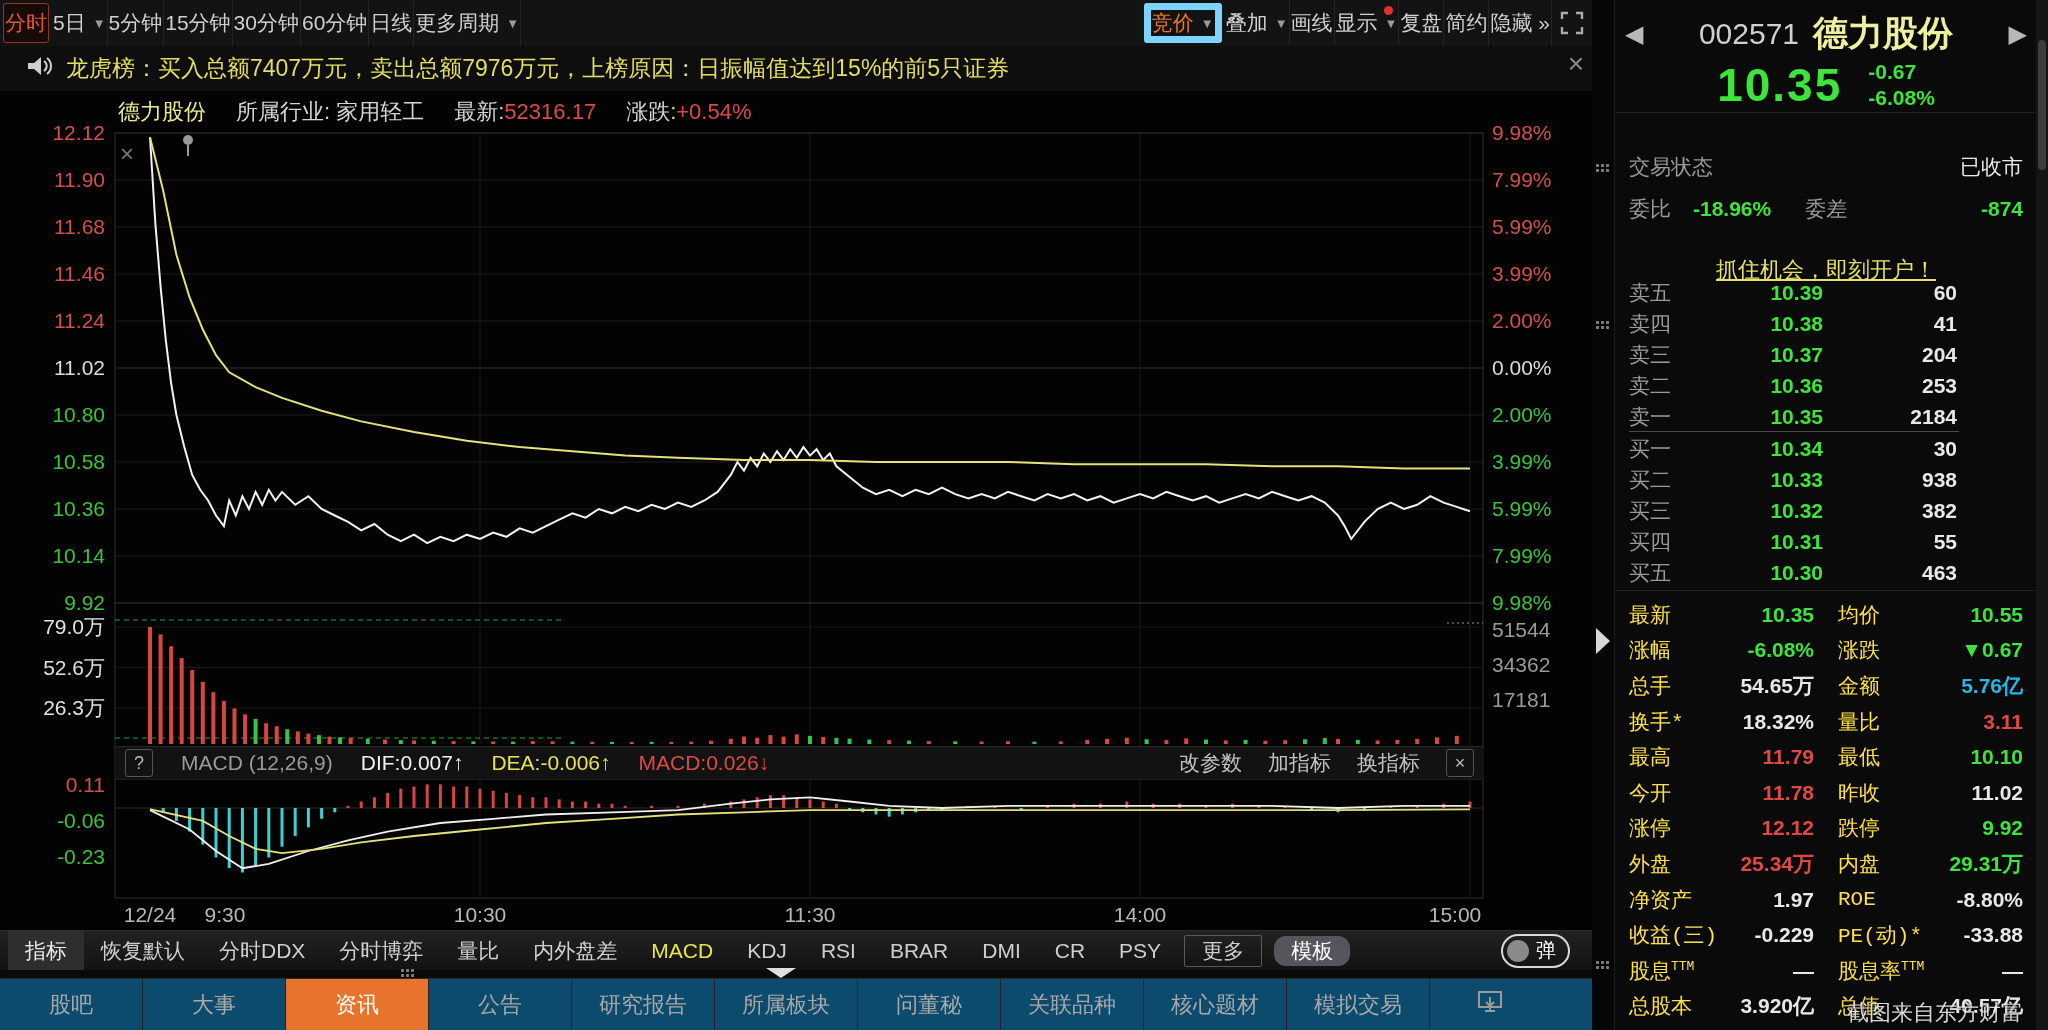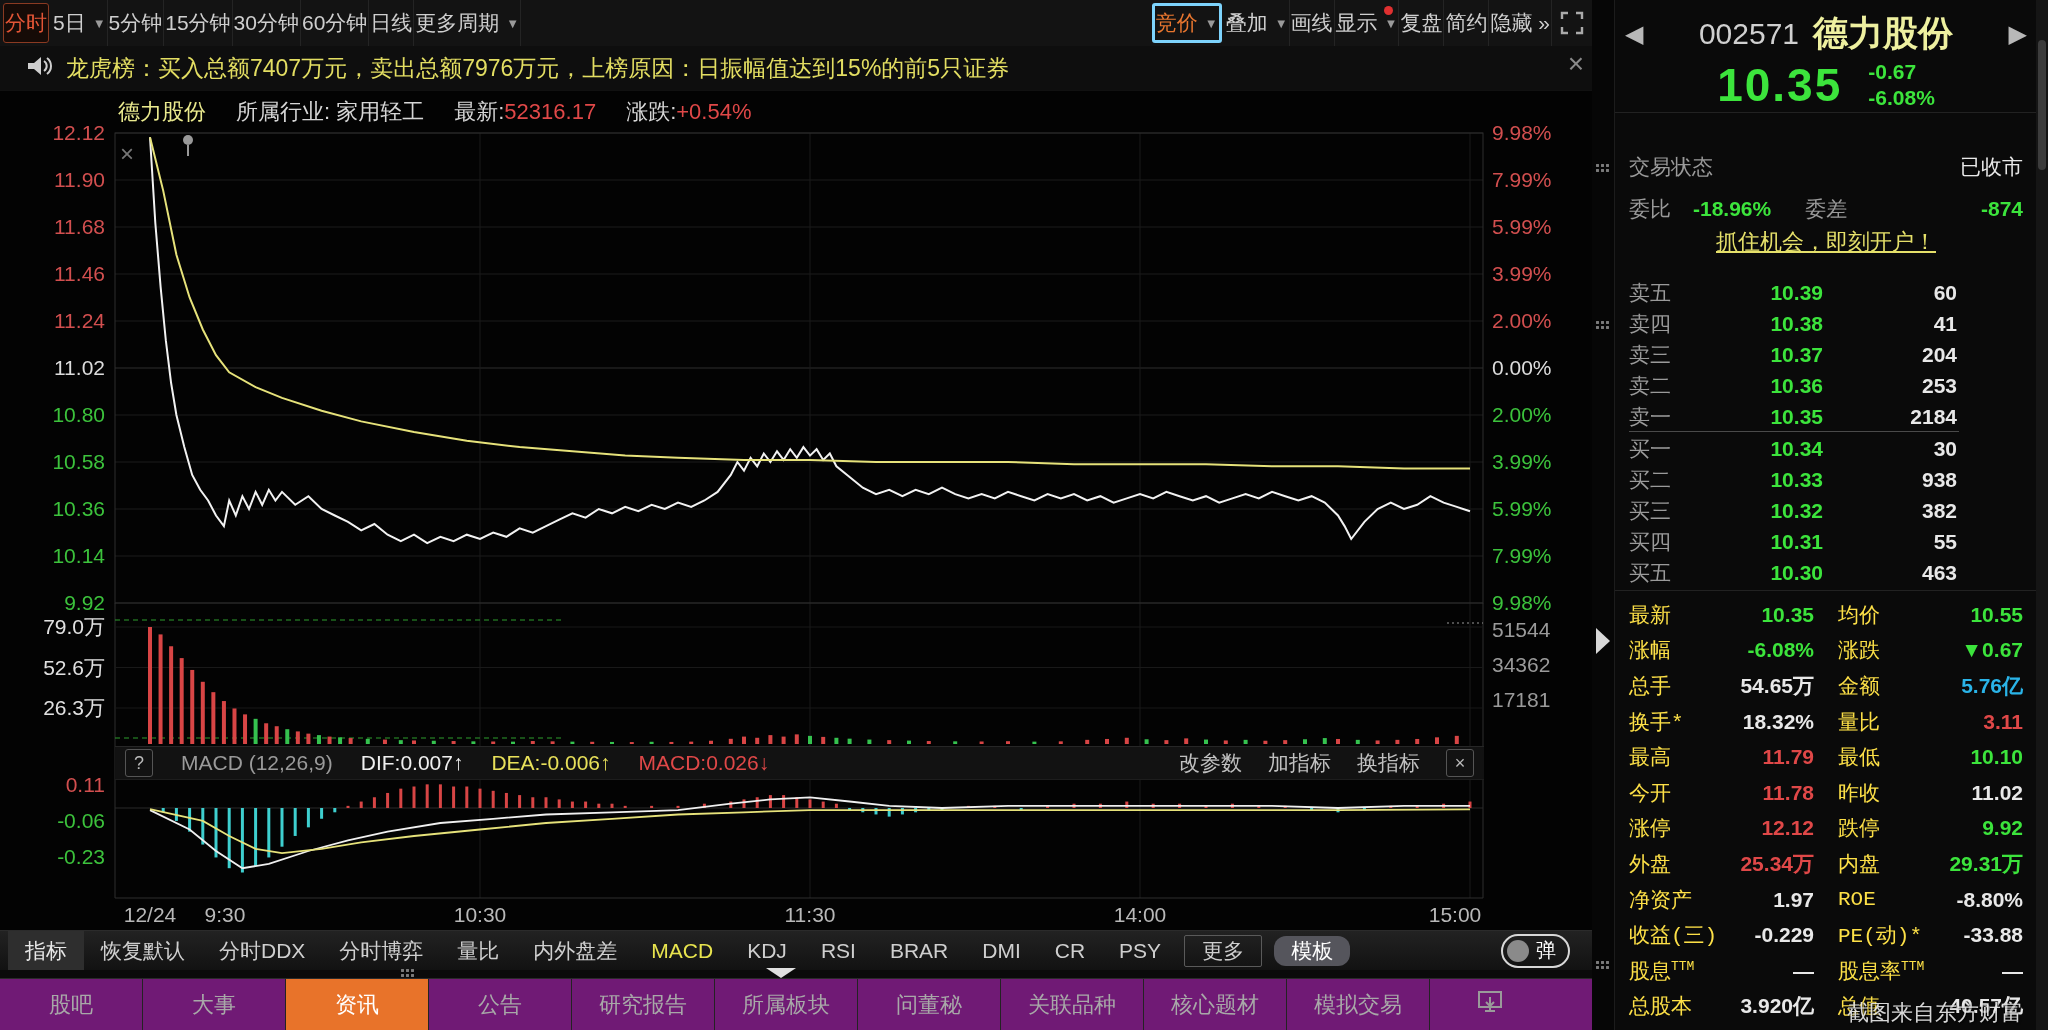--- a/index.html
+++ b/index.html
@@ -5,21 +5,21 @@
   html,body{margin:0;padding:0;background:#000;}
   #app{position:relative;width:2048px;height:1030px;background:#030303;overflow:hidden;
        font-family:"Liberation Sans","DejaVu Sans",sans-serif;-webkit-font-smoothing:antialiased;}
   #chart-svg{position:absolute;left:0;top:0;z-index:1;}
   
   .toolbar{position:absolute;left:0;top:0;width:1592px;height:46px;background:#131313;
            display:flex;align-items:center;z-index:5;border-bottom:1px solid #060606;}
   .tb-btn{height:46px;display:flex;align-items:center;padding:0 1px;font-size:21px;color:#cfcfcf;
           border-right:1px solid #242424;cursor:pointer;position:relative;white-space:nowrap;box-sizing:border-box;}
   .tb-btn.active{color:#e25536;border:1px solid #8a3a22;background:#160b07;height:40px;margin:0 3px;border-radius:3px;}
-  .tb-btn.orange{color:#e8762f;border:3px solid #7dd3fc;height:40px;margin:0 3px;border-radius:3px;}
+  .tb-btn.orange{color:#e8762f;border:7px solid #7dd3fc;height:40px;margin:0 3px;border-radius:3px;}
   .tb-caret{font-size:13px;color:#9a9a9a;margin-left:7px;}
   .tb-dot{position:absolute;top:6px;right:5px;width:9px;height:9px;border-radius:50%;background:#e03030;}
   .tb-spacer{flex:1;height:46px;border-right:none;}
   .expand-btn{width:40px;height:46px;display:flex;align-items:center;justify-content:center;cursor:pointer;}
   
   .banner{position:absolute;left:0;top:46px;width:1592px;height:44px;background:#0e0e0e;
           display:flex;align-items:center;z-index:5;border-bottom:1px solid #111;}
   .speaker{margin:0 14px 0 26px;}
   .banner-text{color:#e3de62;font-size:23px;}
   .banner-close{position:absolute;right:8px;top:2px;color:#8a8a8a;font-size:28px;cursor:pointer;}
@@ -50,21 +50,21 @@
   .ind-tab.filled{background:#55555c;height:30px;margin:0 6px;border-radius:12px;color:#fff;}
   .toggle{margin-left:auto;margin-right:14px;display:flex;align-items:center;border:2px solid #d8d8d8;border-radius:17px;
           height:30px;padding:0 12px 0 4px;gap:7px;color:#fff;font-size:20px;cursor:pointer;}
   .toggle-knob{width:22px;height:22px;border-radius:50%;background:#8a8a8a;}
   .tab-pointer{position:absolute;left:766px;top:968px;width:0;height:0;border-left:15px solid transparent;
                border-right:15px solid transparent;border-top:10px solid #e0e0e0;z-index:6;}
   .gap-strip{position:absolute;left:0;top:970px;width:1592px;height:8px;background:#0a0a0a;z-index:5;}
   .dots{width:16px;height:11px;background-image:radial-gradient(#7a7a7a 1.4px, transparent 1.6px);background-size:5px 5px;}
   .gap-dots{position:absolute;left:400px;top:968px;z-index:6;}
   
-  .bottom-nav{position:absolute;left:0;top:978px;width:1592px;height:52px;background:#701a75;
+  .bottom-nav{position:absolute;left:0;top:978px;width:1592px;height:52px;background:#0c4a6e;
               border-top:1px solid #2a2a2a;display:flex;align-items:center;z-index:5;gap:29px;}
   .nav-item{width:143px;font-size:22px;color:#a8a8a8;height:100%;display:flex;align-items:center;
             justify-content:center;border-right:1px solid #232323;cursor:pointer;box-sizing:border-box;}
   .nav-item.selected{background:#e8732a;color:#fff;}
   .nav-monitor{margin-left:16px;cursor:pointer;}
   
   .divider{position:absolute;left:1592px;top:0;width:22px;height:1030px;background:#060606;z-index:5;}
   .div-dots{position:absolute;left:3px;}
   .div-arrow{position:absolute;left:4px;top:628px;width:0;height:0;border-top:13px solid transparent;
              border-bottom:13px solid transparent;border-left:14px solid #d8d8d8;cursor:pointer;}
@@ -80,21 +80,21 @@
   .rp-row2{position:absolute;top:58px;left:0;width:100%;display:flex;align-items:center;justify-content:center;gap:26px;}
   .rp-price{color:#3ce43c;font-size:46px;font-weight:bold;letter-spacing:2px;}
   .rp-chg{color:#3ce43c;font-size:21px;line-height:1.25;text-align:left;font-weight:bold;}
   .rp-sec-line{position:absolute;left:0;width:100%;height:1px;background:#222;}
   .rp-row{position:absolute;left:0;width:100%;height:34px;display:flex;align-items:center;
           padding:0 14px;box-sizing:border-box;}
   .rp-lbl{color:#9a9a9a;}
   .rp-val-r{margin-left:auto;color:#e8e8e8;}
   .g{color:#3ce43c;}.r{color:#e04848;}.c{color:#2ab4e8;}.w{color:#e8e8e8;}
   .bold{font-weight:bold;}
-  .rp-promo{position:absolute;left:0;top:227px;width:100%;text-align:center;}
+  .rp-promo{position:absolute;left:0;top:255px;width:100%;text-align:center;}
   .rp-promo span{color:#e5e06a;font-size:22px;text-decoration:underline;cursor:pointer;}
   .q-row{height:31px;display:flex;align-items:center;padding:0 14px;box-sizing:border-box;}
   .q-lbl{color:#9a9a9a;width:66px;}
   .q-price{font-weight:bold;width:128px;text-align:right;}
   .q-vol{font-weight:bold;color:#e8e8e8;width:132px;margin-right:66px;text-align:right;margin-left:auto;}
   #sell-queue{position:absolute;top:277px;left:0;width:100%;}
   #buy-queue{position:absolute;top:433px;left:0;width:100%;}
   .q-sep{position:absolute;top:431px;left:14px;width:330px;height:1px;background:#4a4a4a;}
   #stats-rows{position:absolute;top:597px;left:0;width:100%;}
   .s-row{height:35.6px;display:flex;align-items:center;padding:0 14px;box-sizing:border-box;}

